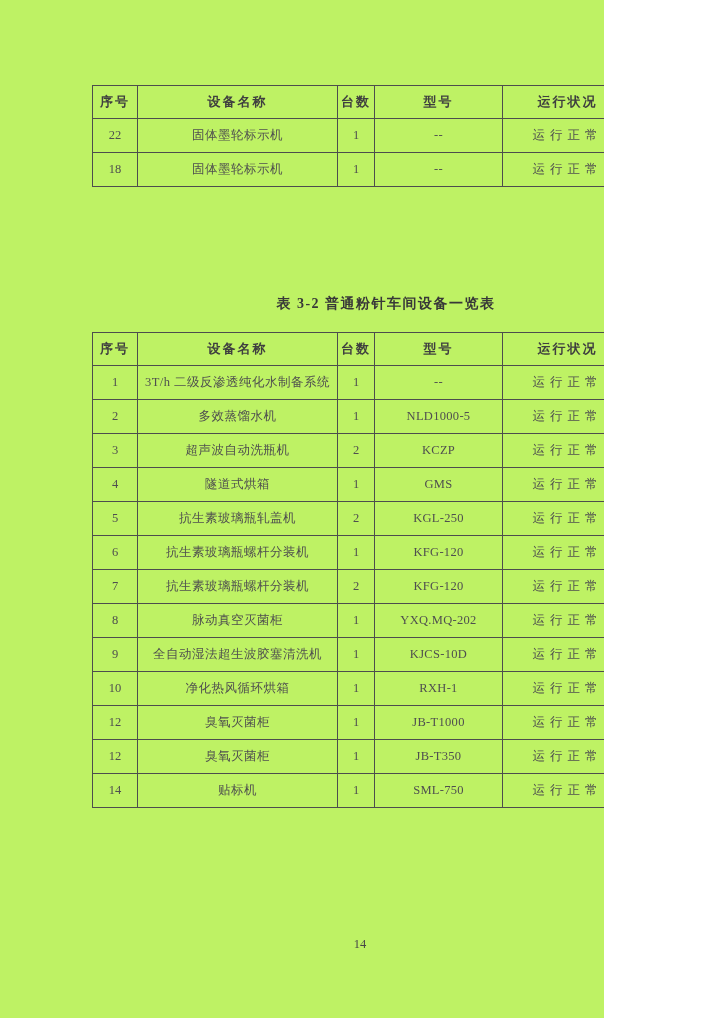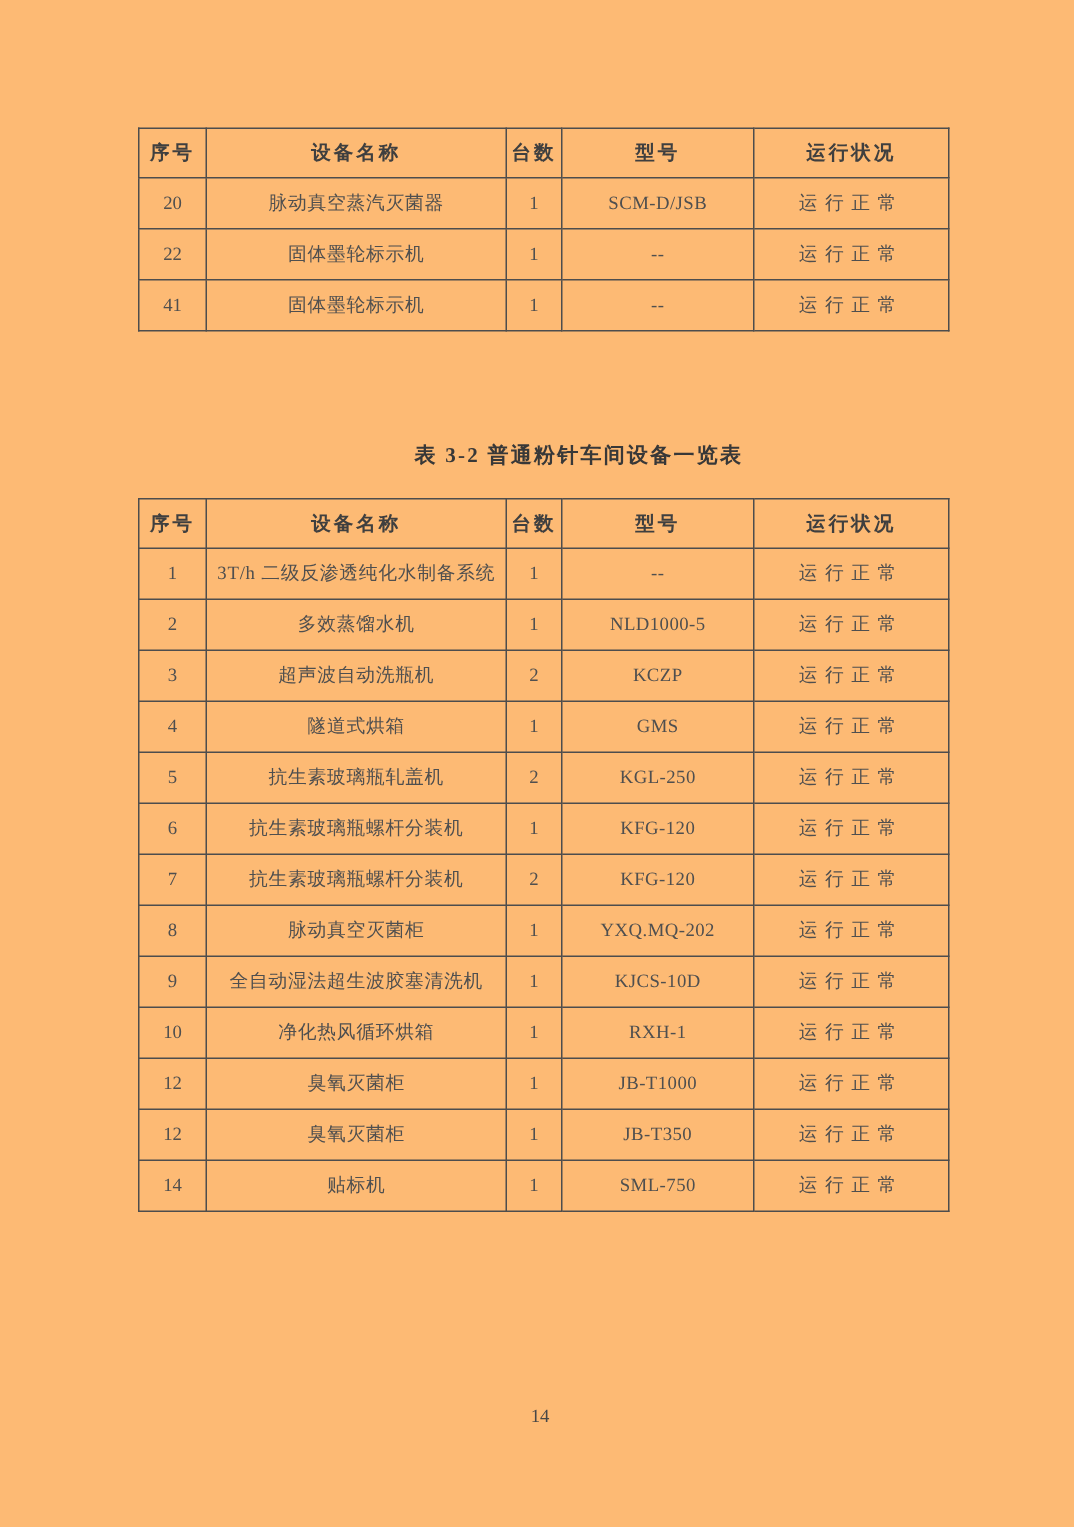--- a/index.html
+++ b/index.html
@@ -2,23 +2,23 @@
 <html><head>
 <meta charset="utf-8">
 <style>
   html, body {
     margin: 0;
     padding: 0;
     background: #ffffff;
   }
   .page {
     position: relative;
-    width: 716px;
+    width: 604px;
     height: 1018px;
-    background: #fdba74;
+    background: #bef264;
     font-family: "Liberation Serif", "DejaVu Serif", serif;
     color: #4a4a4a;
     overflow: hidden;
   }
   table.equip {
     border-collapse: collapse;
     table-layout: fixed;
     width: 540px;
   }
   table.equip th,
@@ -93,35 +93,28 @@
       <tr>
           <th>序号</th>
           <th>设备名称</th>
           <th>台数</th>
           <th>型号</th>
           <th>运行状况</th>
         </tr>
     </thead>
     <tbody>
         <tr>
-          <td>20</td>
-          <td>脉动真空蒸汽灭菌器</td>
-          <td>1</td>
-          <td>SCM-D/JSB</td>
-          <td>运行正常</td>
-        </tr>
-        <tr>
           <td>22</td>
           <td>固体墨轮标示机</td>
           <td>1</td>
           <td>--</td>
           <td>运行正常</td>
         </tr>
         <tr>
-          <td>41</td>
+          <td>18</td>
           <td>固体墨轮标示机</td>
           <td>1</td>
           <td>--</td>
           <td>运行正常</td>
         </tr>
       </tbody>
   </table>
 
   <div class="table-title">表 3-2  普通粉针车间设备一览表</div>
 

